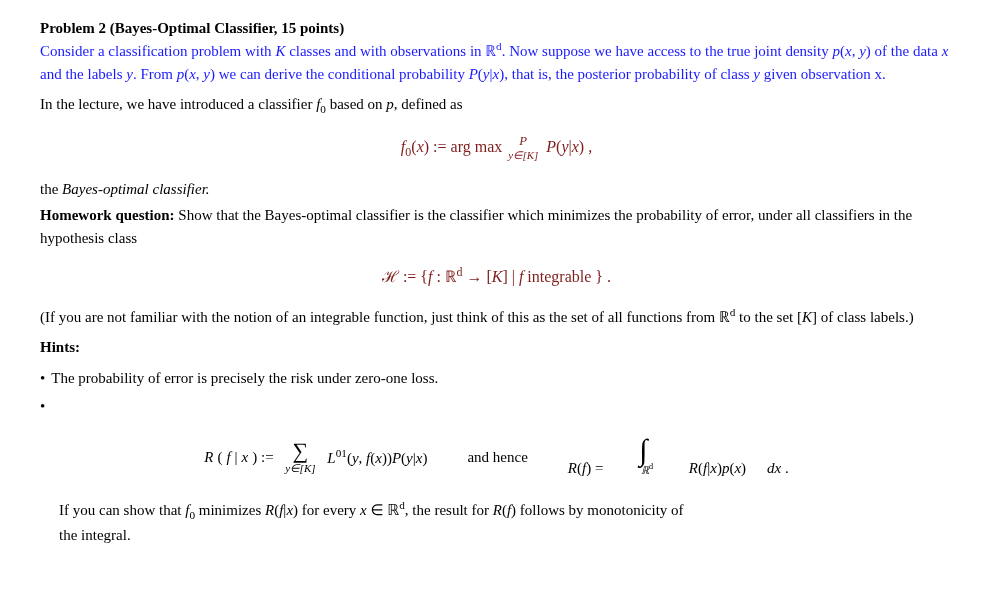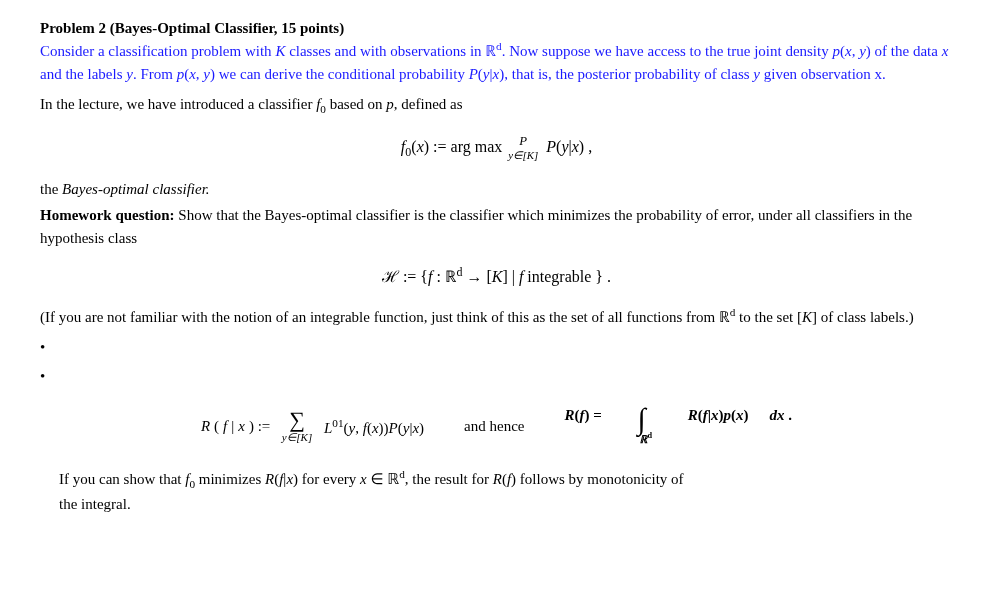--- a/index.html
+++ b/index.html
@@ -29,21 +29,21 @@
     .italic-text {
       font-style: italic;
     }
     .bold-text {
       font-weight: bold;
     }
     .math-display {
       text-align: center;
       margin: 16px 0;
       font-size: 16px;
-      color: #000000;
+      color: #7f1d1d;
     }
     .math-inline {
       font-style: italic;
     }
     .math-inline-upright {
       font-style: normal;
     }
     .hints-section {
       margin-bottom: 10px;
     }
@@ -98,23 +98,25 @@
 
 <div class="math-display">
   ℋ := {<span style="font-style:italic;">f</span> : ℝ<sup><span style="font-style:normal;">d</span></sup> → [<span style="font-style:italic;">K</span>] | <span style="font-style:italic;">f</span> integrable } .
 </div>
 
 <p class="paragraph-black">
   (If you are not familiar with the notion of an integrable function, just think of this as the set of all functions from ℝ<sup><span style="font-style:normal;">d</span></sup> to the set [<span style="font-style:italic;">K</span>] of class labels.)
 </p>
 
 <div class="hints-section">
+  <p class="paragraph-black"><span class="bold-text">Hints:</span></p>
 
   <div class="hint-bullet-item paragraph-black">
     <span>•</span>
+    <span>The probability of error is precisely the risk under zero-one loss.</span>
   </div>
 
   <div class="hint-bullet-item paragraph-black">
     <span>•</span>
   </div>
 </div>
 
 <div class="formula-row">
 
   <div style="display:flex;align-items:center;gap:4px;">
@@ -125,21 +127,21 @@
       <span style="font-size:11px;font-style:italic;">y∈[K]</span>
     </span>
     &nbsp;
     <span><span style="font-style:italic;">L</span><sup>01</sup>(<span style="font-style:italic;">y</span>, <span style="font-style:italic;">f</span>(<span style="font-style:italic;">x</span>))<span style="font-style:italic;">P</span>(<span style="font-style:italic;">y</span>|<span style="font-style:italic;">x</span>)</span>
   </div>
 
   <div>
     <span>and hence</span>
   </div>
 
-  <div style="display:flex;align-items:flex-start;gap:16px;font-weight:bold;">
+  <div style="display:flex;align-items:flex-end;gap:16px;">
     <span><span style="font-style:italic;">R</span>(<span style="font-style:italic;">f</span>) =</span>
     &nbsp;
     <span style="display:inline-flex;flex-direction:column;align-items:flex-start;">
       <span style="font-size:30px;line-height:0.8;">∫</span>
       <span style="font-size:11px;font-style:italic;margin-left:2px;">ℝ<sup style="font-style:normal;">d</sup></span>
     </span>
     &nbsp;
     <span><span style="font-style:italic;">R</span>(<span style="font-style:italic;">f</span>|<span style="font-style:italic;">x</span>)<span style="font-style:italic;">p</span>(<span style="font-style:italic;">x</span>)<span style="font-style:italic;padding-left:21px;">dx</span> .</span>
   </div>
 </div>

